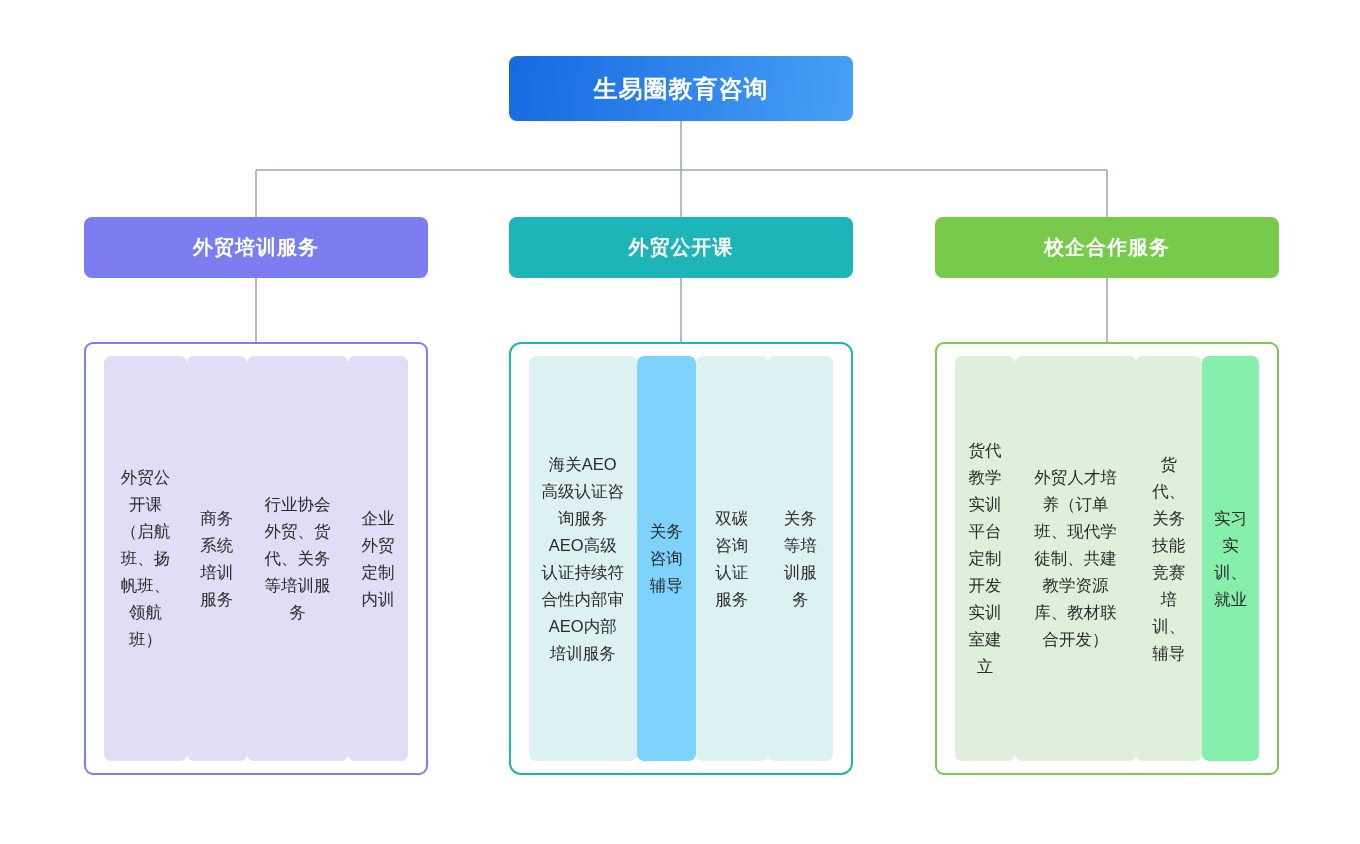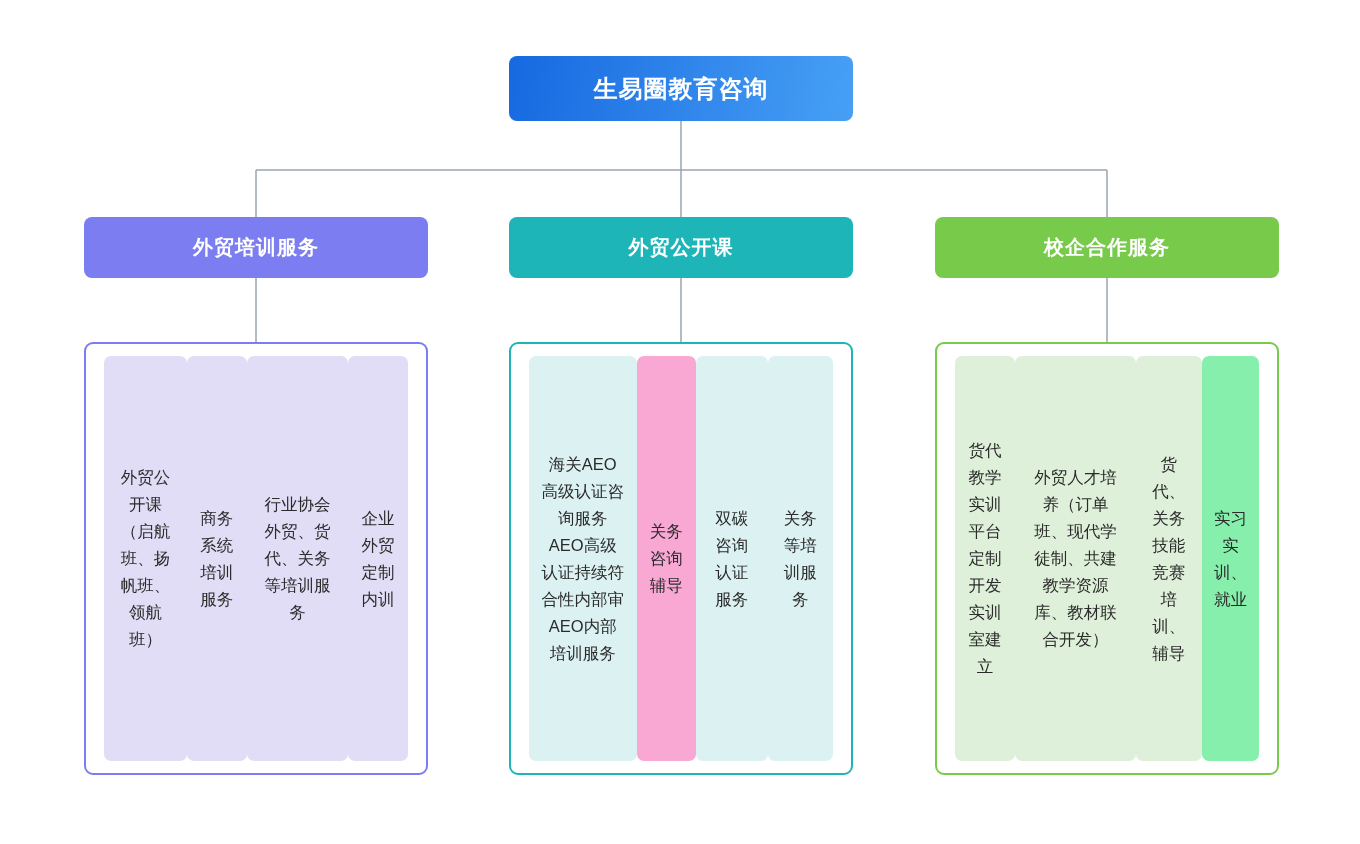--- a/index.html
+++ b/index.html
@@ -104,21 +104,21 @@
     padding: 10px 12px;
     white-space: pre-line;
   }
 
   
   .column.col-0 .col-header { background: #7b7df0; }
   .column.col-0 .col-body   { border-color: #7b7df0; }
   .column.col-0 .item-card  { background: #e2ddf6; }
 
   .column.col-1 .col-header { background: #1eb5b8; }
-  .column.col-1 .col-body   { border-color: #1eb5b8; }
+  .column.col-1 .col-body   { border-color: #1eb5b8; border-radius: 12px; }
   .column.col-1 .item-card  { background: #dcf1f1; }
 
   .column.col-2 .col-header { background: #77ca4a; }
   .column.col-2 .col-body   { border-color: #77ca4a; }
   .column.col-2 .item-card  { background: #dff0da; }
 </style>
 </head>
 <body>
 
 <div id="chart-root">
@@ -156,21 +156,21 @@
   </div>
 
   <div class="column col-1">
     <div class="col-header" style="background: rgb(30, 181, 184);">
       <span>外贸公开课</span>
     </div>
     <div class="col-body" style="border-color: rgb(30, 181, 184);">
       <div class="item-card" style="background: rgb(220, 241, 241);">海关AEO高级认证咨询服务
 AEO高级认证持续符合性内部审
 AEO内部培训服务</div>
-      <div class="item-card" style="background: #f9a8d4;">关务咨询辅导</div>
+      <div class="item-card" style="background: #7dd3fc;">关务咨询辅导</div>
       <div class="item-card" style="background: rgb(220, 241, 241);">双碳咨询认证服务</div>
       <div class="item-card" style="background: rgb(220, 241, 241);">关务等培训服务</div>
     </div>
   </div>
 
   <div class="column col-2">
     <div class="col-header" style="background: rgb(119, 202, 74);">
       <span>校企合作服务</span>
     </div>
     <div class="col-body" style="border-color: rgb(119, 202, 74);">

